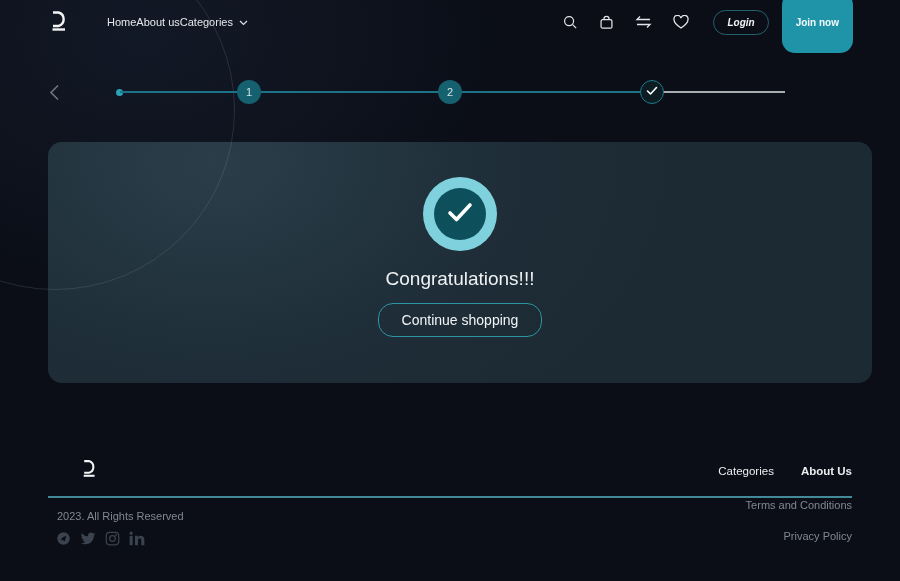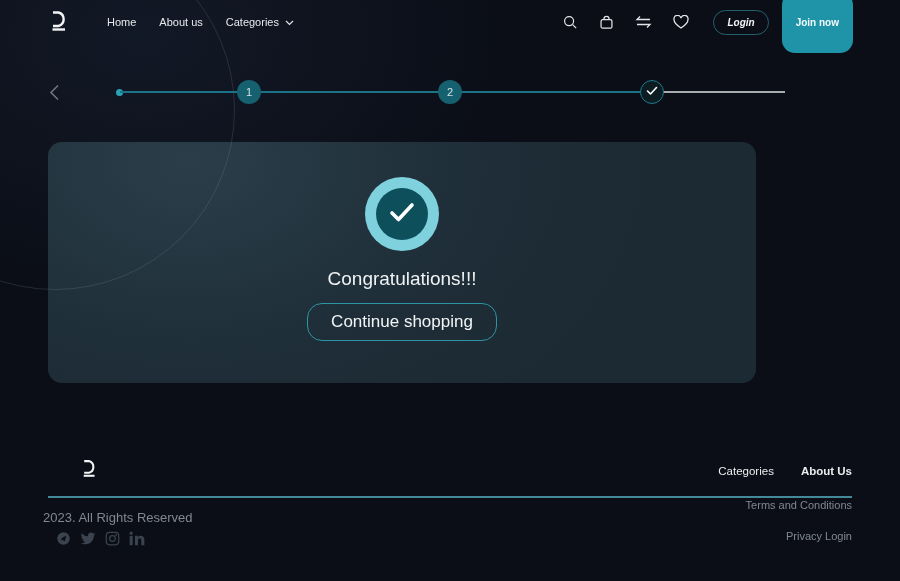--- a/index.html
+++ b/index.html
@@ -18,21 +18,21 @@
     color: #e8ebee;
   }
 
   
   .header {
     position: absolute; top: 0; left: 0; right: 0; height: 44px;
     display: flex; align-items: center; padding: 0 47px;
     z-index: 5;
   }
   .logo { display: flex; align-items: center; cursor: pointer; }
-  .nav { display: flex; gap: 23px; margin-left: 38px; align-items: center; }
+  .nav { display: flex; margin-left: 38px; align-items: center; }
   .nav-item { font-size: 11px; color: #e6e9ec; cursor: pointer; display: flex; align-items: center; gap: 6px; }
   .header-spacer { flex: 1; }
   .header-icons { display: flex; gap: 21px; align-items: center; }
   .hicon { display: flex; align-items: center; cursor: pointer; }
   .btn-login {
     margin-left: 24px; background: transparent; color: #f2f4f6;
     border: 1px solid #23606e; border-radius: 13px;
     font-size: 10px; font-weight: bold; padding: 6px 13px; cursor: pointer;
     font-family: inherit;
     font-style: italic;
@@ -61,53 +61,53 @@
 
   
   .deco-circle {
     position: absolute; left: -125px; top: -70px; width: 360px; height: 360px;
     border-radius: 50%; border: 1px solid rgba(160,180,186,0.17);
     z-index: 3; pointer-events: none;
   }
 
   
   .card {
-    position: absolute; left: 48px; top: 142px; width: 708px; height: 241px;
+    position: absolute; left: 48px; top: 142px; width: 824px; height: 241px;
     border-radius: 14px;
     background: radial-gradient(460px 320px at 20% 8%, #2a3e49 0%, #1e2d37 65%, #1c2a33 100%);
     display: flex; flex-direction: column; align-items: center;
     z-index: 2;
   }
   .badge-outer {
     margin-top: 35px; width: 74px; height: 74px; border-radius: 50%;
     background: #7fd2dd; display: flex; align-items: center; justify-content: center;
   }
   .badge-inner {
     width: 52px; height: 52px; border-radius: 50%;
     background: #0d505c; display: flex; align-items: center; justify-content: center;
   }
   .card-title { margin-top: 17px; font-size: 19px; color: #eff2f3; }
   .card-subtitle { margin-top: 4px; font-size: 19px; color: #eff2f3; }
   .btn-continue {
     margin-top: 13px; background: transparent; color: #f2f5f6;
     border: 1px solid #2e93a4; border-radius: 15px;
-    font-size: 17px; padding: 8px 23px; cursor: pointer;
+    font-size: 14px; padding: 8px 23px; cursor: pointer;
     font-family: inherit;
   }
 
   
   .footer-logo { position: absolute; left: 79px; top: 458px; cursor: pointer; z-index: 4; }
   .footer-links { position: absolute; right: 48px; top: 465px; display: flex; gap: 27px; z-index: 4; }
   .footer-link { font-size: 11.5px; color: #eaedef; cursor: pointer; }
   .footer-link.bold { font-weight: bold; }
   .footer-divider {
     position: absolute; left: 48px; right: 48px; top: 496px; height: 2px;
     background: #4d9fae; opacity: .85; z-index: 4;
   }
-  .copyright { position: absolute; left: 43px; top: 510px; font-size: 13px; color: #81888f; z-index: 4; }
+  .copyright { position: absolute; left: 57px; top: 510px; font-size: 11px; color: #81888f; z-index: 4; }
   .legal-terms { position: absolute; right: 48px; top: 499px; font-size: 11px; color: #81888f; cursor: pointer; z-index: 4; }
   .legal-privacy { position: absolute; right: 48px; top: 530px; font-size: 11px; color: #81888f; cursor: pointer; z-index: 4; }
   .social { position: absolute; left: 56px; top: 531px; display: flex; gap: 9px; align-items: center; z-index: 4; }
   .social-icon { display: flex; align-items: center; cursor: pointer; }
 </style>
 </head>
 <body>
 
 <div class="page">
 
@@ -221,21 +221,21 @@
 
   <div class="footer-links">
     <span class="footer-link">Categories</span>
     <span class="footer-link bold">About Us</span>
   </div>
 
   <div class="footer-divider"></div>
 
   <div class="copyright">2023. All Rights Reserved</div>
   <div class="legal-terms">Terms and Conditions</div>
-  <div class="legal-privacy">Privacy Login</div>
+  <div class="legal-privacy">Privacy Policy</div>
 
   <div class="social">
     <span class="social-icon">
       <svg width="15" height="15" viewBox="0 0 24 24">
           <circle cx="12" cy="12" r="10" fill="#3a434e"></circle>
           <path d="M6.2 12l10.4-4.3-2.8 9.1-3-2.9-1.8 1.8-.6-3.4 5.6-4-6.5 3.3z" fill="#0b0e17"></path>
         </svg>
     </span>
     <span class="social-icon">
       <svg width="16" height="14" viewBox="0 0 24 20">

